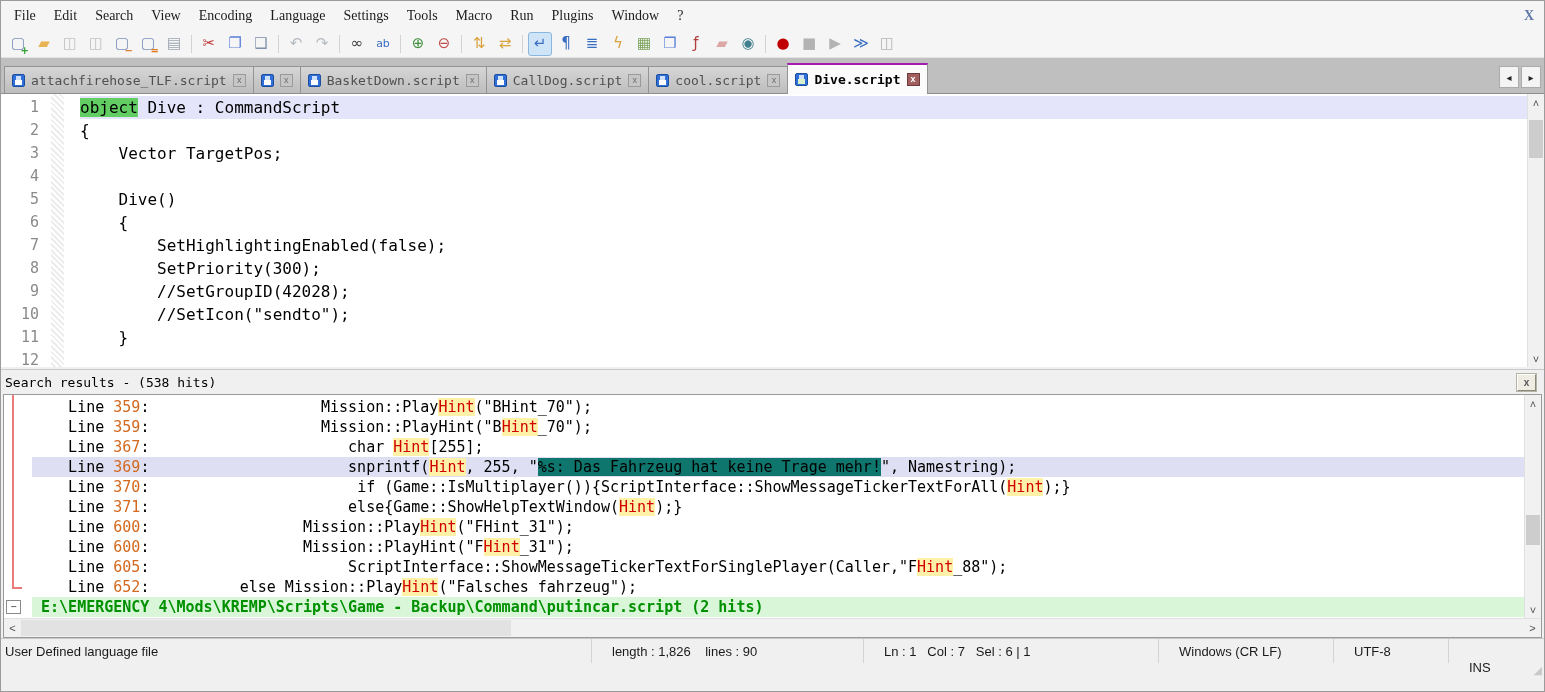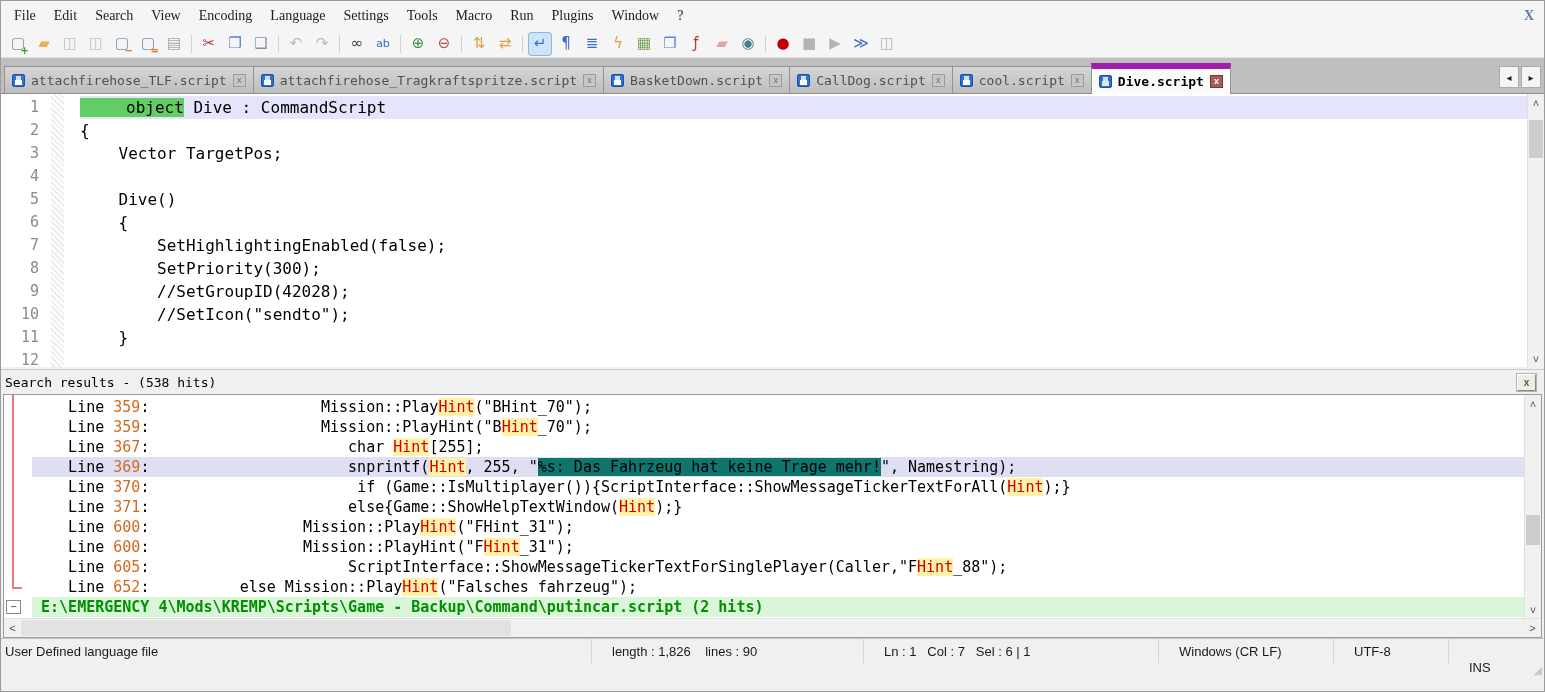--- a/index.html
+++ b/index.html
@@ -24,40 +24,40 @@
   .tbi { width:24px; height:24px; display:flex; align-items:center; justify-content:center; position:relative; border-radius:3px; margin:0 1px; }
   .tbi-glyph { font-size:15px; line-height:1; font-family:"DejaVu Sans", sans-serif; }
   .tbi-badge { position:absolute; right:1px; bottom:0px; font-size:10px; font-weight:bold; line-height:1; font-family:"DejaVu Sans", sans-serif; }
   .tbi.active { background:#cfe4f7; border:1px solid #89b7e0; }
   .tbi.disabled { opacity:.85; }
   .tb-sep { width:1px; height:18px; background:#d2d2d2; margin:0 4px; }
 
   
   .tabbar { height:36px; background:#bfbfbf; border-bottom:1px solid #8f8f8f; display:flex; align-items:flex-end; padding-left:3px; position:relative; }
   .tab { display:flex; align-items:center; gap:6px; height:27px; padding:0 7px; background:linear-gradient(#d6d6d6,#bdbdbd); border:1px solid #939393; border-bottom:none; margin-right:-1px; font-family:"DejaVu Sans Mono", monospace; font-size:13px; color:#4e514e; }
-  .tab.active { height:31px; background:#fbfbfb; border-top:6px solid #a21caf; color:#000; font-weight:bold; margin-bottom:-1px; z-index:2; position:relative; }
+  .tab.active { height:31px; background:#fbfbfb; border-top:2px solid #a21caf; color:#000; font-weight:bold; margin-bottom:-1px; z-index:2; position:relative; }
   .floppy { width:13px; height:13px; background:#2e6fd8; border:1px solid #1d4f9e; border-radius:2px; position:relative; flex:none; }
   .floppy::before { content:""; position:absolute; top:1px; left:3px; right:3px; height:4px; background:#cfe0f8; }
   .floppy::after { content:""; position:absolute; bottom:1px; left:2px; right:2px; height:5px; background:#ffffff; }
   .tab.active .floppy::after { background:#d9f0cf; }
   .tab-close { width:13px; height:13px; background:#c6c6c6; border:1px solid #9a9a9a; color:#6e6e6e; font-size:9px; line-height:11px; text-align:center; font-family:"Liberation Sans",sans-serif; }
   .tab.active .tab-close { background:#a05e5e; border-color:#6e3a3a; color:#fff; font-weight:bold; }
   .tab-scrollers { position:absolute; right:3px; bottom:5px; display:flex; gap:2px; }
   .tab-scroll-btn { width:20px; height:22px; background:#f4f4f4; border:1px solid #ababab; display:flex; align-items:center; justify-content:center; font-size:10px; color:#222; }
 
   
   .editor { height:273px; background:#ffffff; display:flex; overflow:hidden; }
   .gutter { width:50px; padding-top:2px; padding-right:12px; text-align:right; font-family:"DejaVu Sans Mono", monospace; font-size:15px; color:#8a8a8a; flex:none; }
   .ed-num { height:23px; line-height:23px; }
   .bookmark-strip { width:13px; flex:none; background:repeating-linear-gradient(45deg,#ffffff 0 2px,#ededed 2px 4px); }
   .fold-strip { width:16px; flex:none; background:#fff; }
   .code-area { flex:1; padding-top:2px; overflow:hidden; }
   .ed-line { height:23px; line-height:23px; white-space:pre; font-family:"DejaVu Sans Mono", monospace; font-size:16px; color:#000; }
   .ed-line.cur { background:#e4e4fa; }
-  .sel { background:#62cd62;padding-left:46px; }
+  .sel { background:#62cd62; }
 
   
   .vscroll { width:17px; flex:none; background:#f1f1f1; border-left:1px solid #e0e0e0; position:relative; }
   .vs-arrow { position:absolute; left:0; width:100%; height:17px; display:flex; align-items:center; justify-content:center; font-size:11px; color:#505050; }
   .vs-up { top:0; } .vs-down { bottom:0; }
   .vs-thumb { position:absolute; left:1px; right:1px; background:#cdcdcd; }
 
   
   .splitter { height:2px; background:#f0f0f0; }
 
@@ -226,21 +226,20 @@
     </div>
 
   <div class="tabbar">
     <div class="tab">
         <span class="floppy"></span>
         <span class="tab-label">attachfirehose_TLF.script</span>
         <span class="tab-close">x</span>
       </div>
       <div class="tab">
         <span class="floppy"></span>
-        <span class="tab-label">attachfirehose_Tragkraftspritze.script</span>
         <span class="tab-close">x</span>
       </div>
       <div class="tab">
         <span class="floppy"></span>
         <span class="tab-label">BasketDown.script</span>
         <span class="tab-close">x</span>
       </div>
       <div class="tab">
         <span class="floppy"></span>
         <span class="tab-label">CallDog.script</span>

